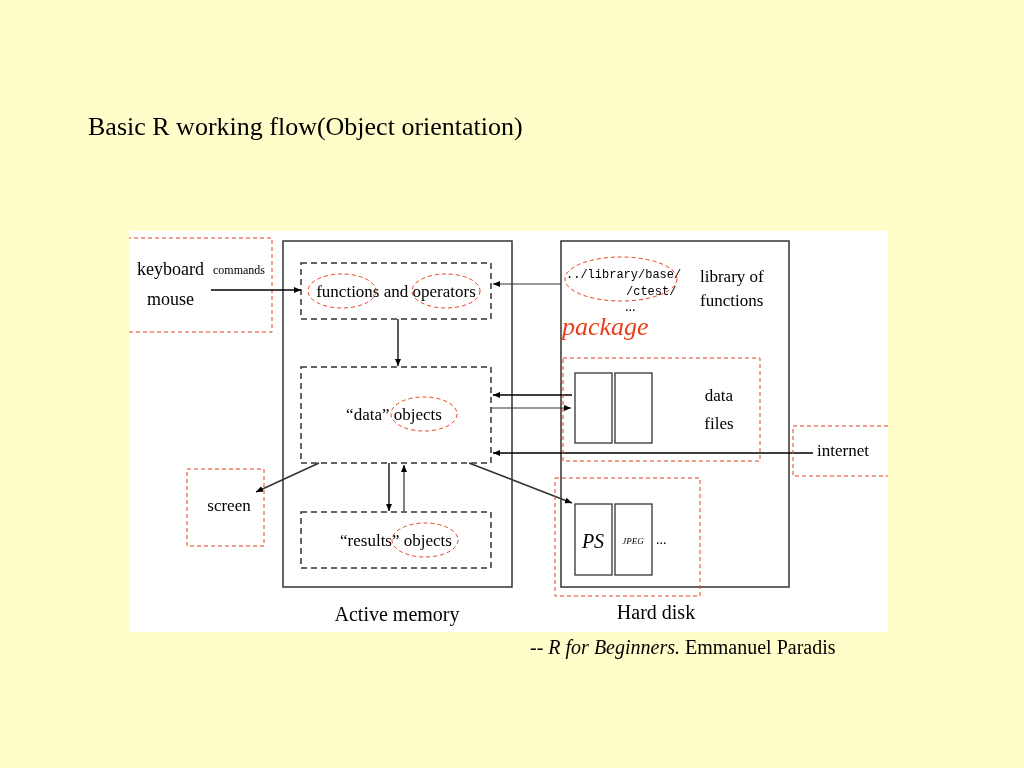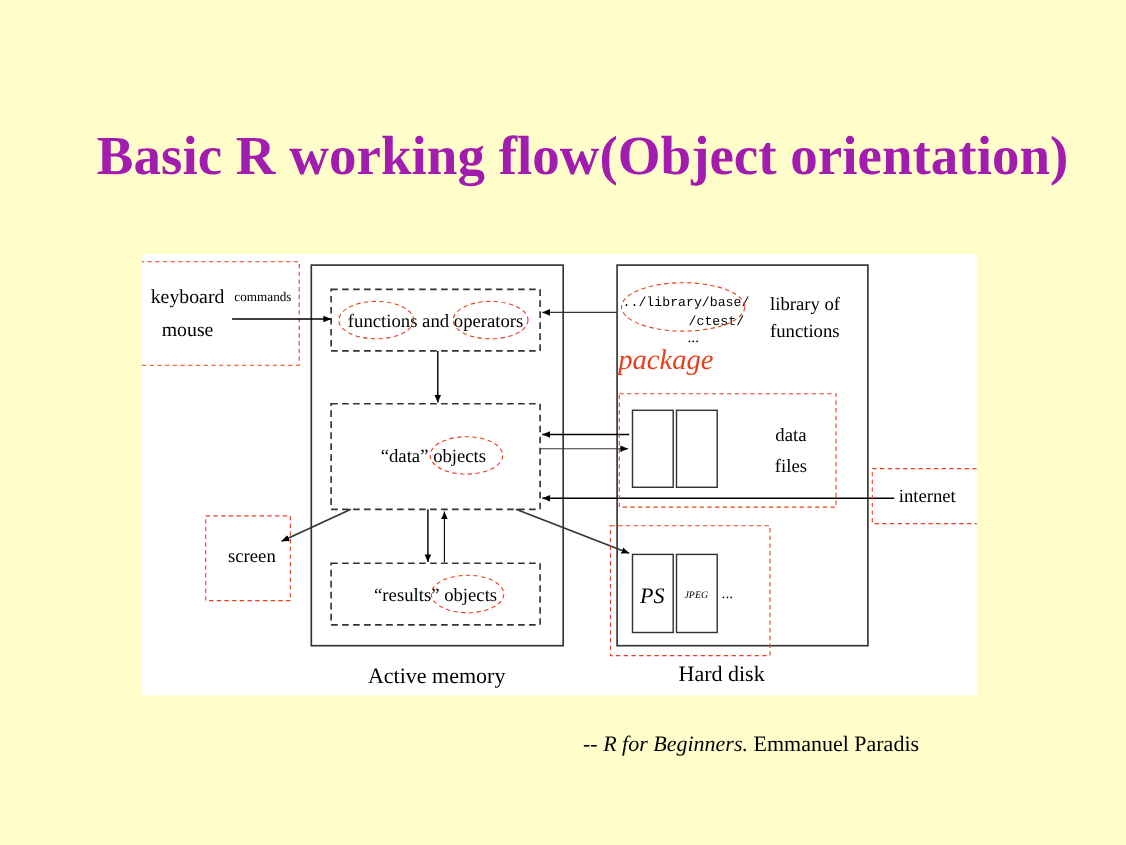--- a/index.html
+++ b/index.html
@@ -1,19 +1,19 @@
 <!DOCTYPE html>
 <html><head>
 <meta charset="utf-8">
 <style>
   html, body { margin:0; padding:0; }
   body { width:1024px; height:768px; background:#fffdc9; position:relative; overflow:hidden; font-family:"Liberation Serif", serif; }
-  #title { position:absolute; left:88px; top:112px; font-size:50px; color:#a21caf; margin:0; font-weight:bold; }
+  #title { position:absolute; left:88px; top:112px; font-size:26px; color:#000000; margin:0; font-weight:normal; }
   #fig { position:absolute; left:129px; top:231px; width:759px; height:401px; background:#fff; }
-  #citation { position:absolute; left:530px; top:666px; font-size:20px; color:#000; }
+  #citation { position:absolute; left:530px; top:636px; font-size:20px; color:#000; }
   #citation .it { font-style:italic; }
   svg text { font-family:"Liberation Serif", serif; }
 </style>
 </head>
 <body>
 
 <h1 id="title">Basic R working flow(Object orientation)</h1>
 
 <div id="fig">
 <svg width="759" height="401" viewBox="0 0 759 401" xmlns="http://www.w3.org/2000/svg">

